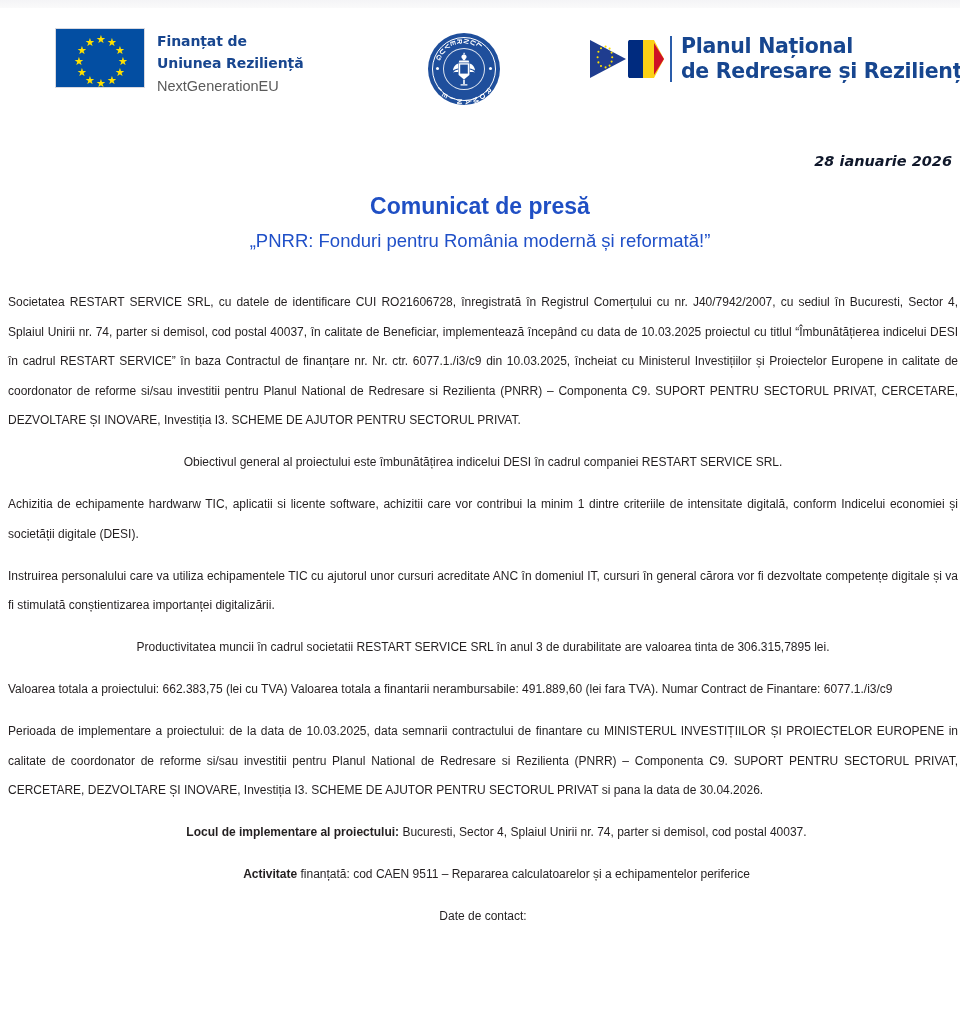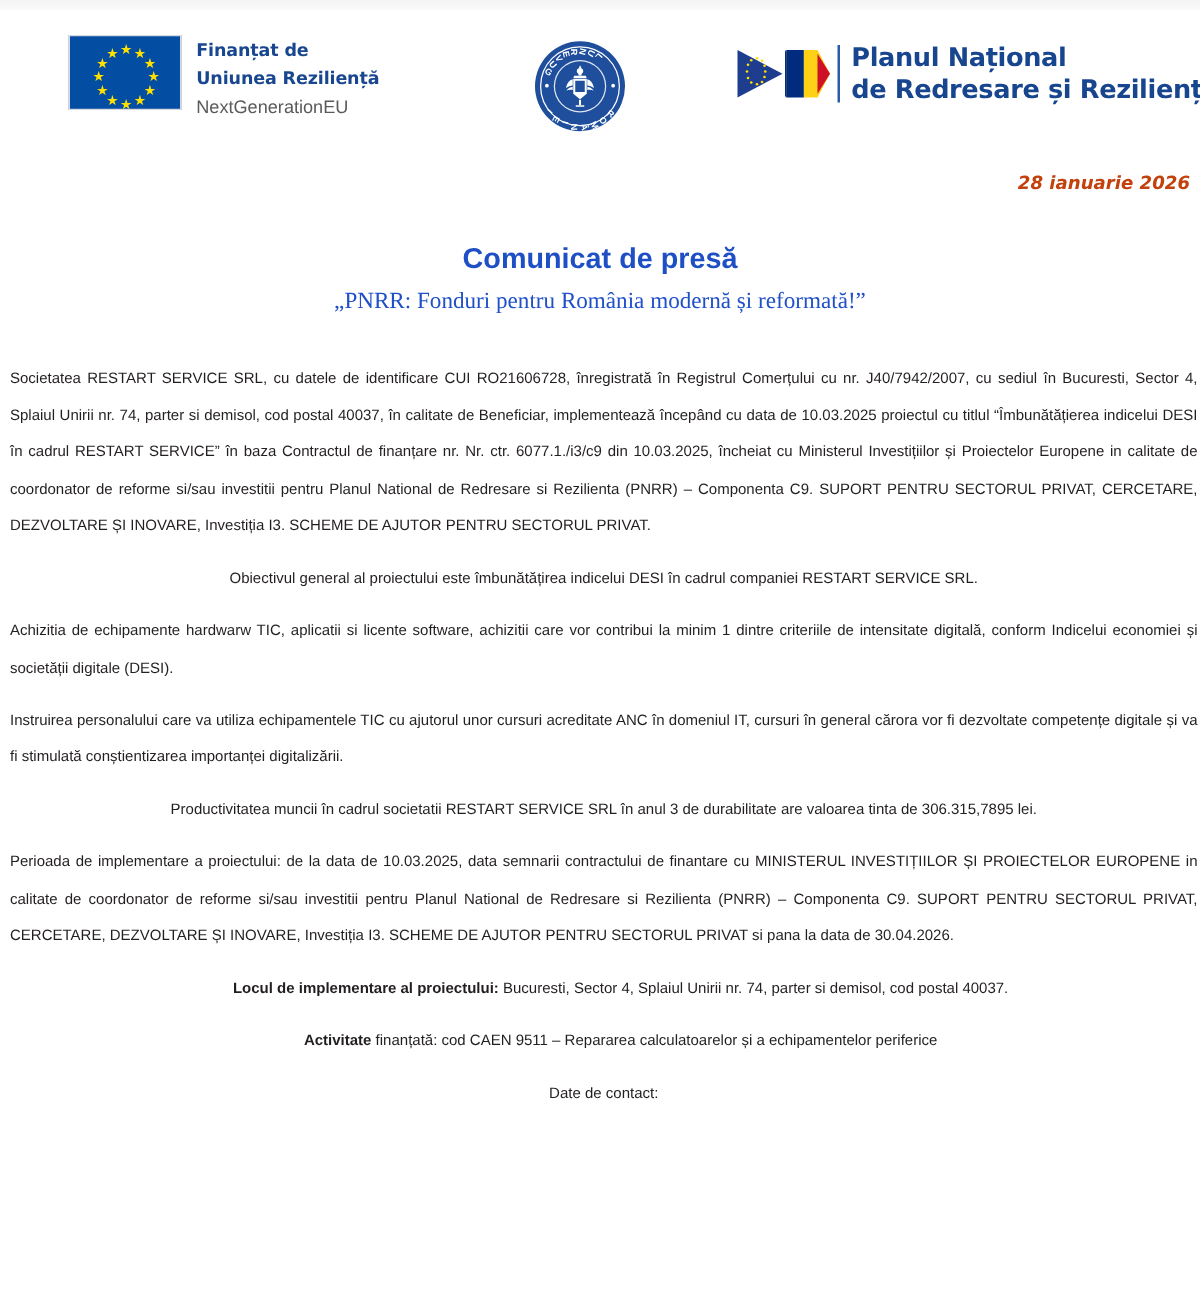--- a/index.html
+++ b/index.html
@@ -153,49 +153,49 @@
     font-size: 20.5px;
     line-height: 25px;
     color: #17468f;
     letter-spacing: -0.3px;
     white-space: nowrap;
   }
 
   
   .doc-date {
     position: absolute;
-    top: 139px; left: 0;
+    top: 153px; left: 0;
     width: 952px;
     text-align: right;
     font-family: "DejaVu Sans", sans-serif;
     font-weight: bold;
     font-style: italic;
     font-size: 14.5px;
-    color: #c2410c;
+    color: #0f172a;
     padding-left: 20px;
   }
 
   
   .press-title {
     position: absolute;
     top: 192px; left: 0;
     width: 960px;
     text-align: center;
     font-family: "Liberation Sans", sans-serif;
     font-weight: bold;
     font-size: 23px;
     line-height: 28px;
     color: #1f4fc4;
   }
   .press-subtitle {
     position: absolute;
     top: 229px; left: 0;
     width: 960px;
     text-align: center;
-    font-family: Liberation Serif, serif;
+    font-family: Liberation Sans, sans-serif;
     font-size: 18.5px;
     line-height: 24px;
     color: #2050c8;
   }
 
   
   .body-wrap {
     position: absolute;
     top: 288px; left: 8px;
     width: 950px;
@@ -351,18 +351,19 @@
 
 <div class="press-title">Comunicat de presă</div>
 <div class="press-subtitle">„PNRR: Fonduri pentru România modernă și reformată!”</div>
 
 <div class="body-wrap">
   <p class="para">Societatea RESTART SERVICE SRL, cu datele de identificare CUI RO21606728, înregistrată în Registrul Comerțului cu nr. J40/7942/2007, cu sediul în Bucuresti, Sector 4, Splaiul Unirii nr. 74, parter si demisol, cod postal 40037, în calitate de Beneficiar, implementează începând cu data de 10.03.2025 proiectul cu titlul “Îmbunătățierea indicelui DESI în cadrul RESTART SERVICE” în baza Contractul de finanțare nr. Nr. ctr. 6077.1./i3/c9 din 10.03.2025, încheiat cu Ministerul Investițiilor și Proiectelor Europene in calitate de coordonator de reforme si/sau investitii pentru Planul National de Redresare si Rezilienta (PNRR) – Componenta C9. SUPORT PENTRU SECTORUL PRIVAT, CERCETARE, DEZVOLTARE ȘI INOVARE, Investiția I3. SCHEME DE AJUTOR PENTRU SECTORUL PRIVAT.</p>
   <p class="para plain">Obiectivul general al proiectului este îmbunătățirea indicelui DESI în cadrul companiei RESTART SERVICE SRL.</p>
   <p class="para">Achizitia de echipamente hardwarw TIC, aplicatii si licente software, achizitii care vor contribui la minim 1 dintre criteriile de intensitate digitală, conform Indicelui economiei și societății digitale (DESI).</p>
   <p class="para">Instruirea personalului care va utiliza echipamentele TIC cu ajutorul unor cursuri acreditate ANC în domeniul IT, cursuri în general cărora vor fi dezvoltate competențe digitale și va fi stimulată conștientizarea importanței digitalizării.</p>
   <p class="para plain">Productivitatea muncii în cadrul societatii RESTART SERVICE SRL în anul 3 de durabilitate are valoarea tinta de 306.315,7895 lei.</p>
+  <p class="para">Valoarea totala a proiectului: 662.383,75 (lei cu TVA) Valoarea totala a finantarii nerambursabile: 491.889,60 (lei fara TVA). Numar Contract de Finantare: 6077.1./i3/c9</p>
   <p class="para">Perioada de implementare a proiectului: de la data de 10.03.2025, data semnarii contractului de finantare cu MINISTERUL INVESTIȚIILOR ȘI PROIECTELOR EUROPENE in calitate de coordonator de reforme si/sau investitii pentru Planul National de Redresare si Rezilienta (PNRR) – Componenta C9. SUPORT PENTRU SECTORUL PRIVAT, CERCETARE, DEZVOLTARE ȘI INOVARE, Investiția I3. SCHEME DE AJUTOR PENTRU SECTORUL PRIVAT si pana la data de 30.04.2026.</p>
   <p class="para plain"><b>Locul de implementare al proiectului:</b><span> Bucuresti, Sector 4, Splaiul Unirii nr. 74, parter si demisol, cod postal 40037.</span></p>
   <p class="para plain"><b>Activitate</b><span> finanțată: cod CAEN 9511 – Repararea calculatoarelor și a echipamentelor periferice</span></p>
   <p class="para plain">Date de contact:</p>
 
 </div>
 
 </body></html>

